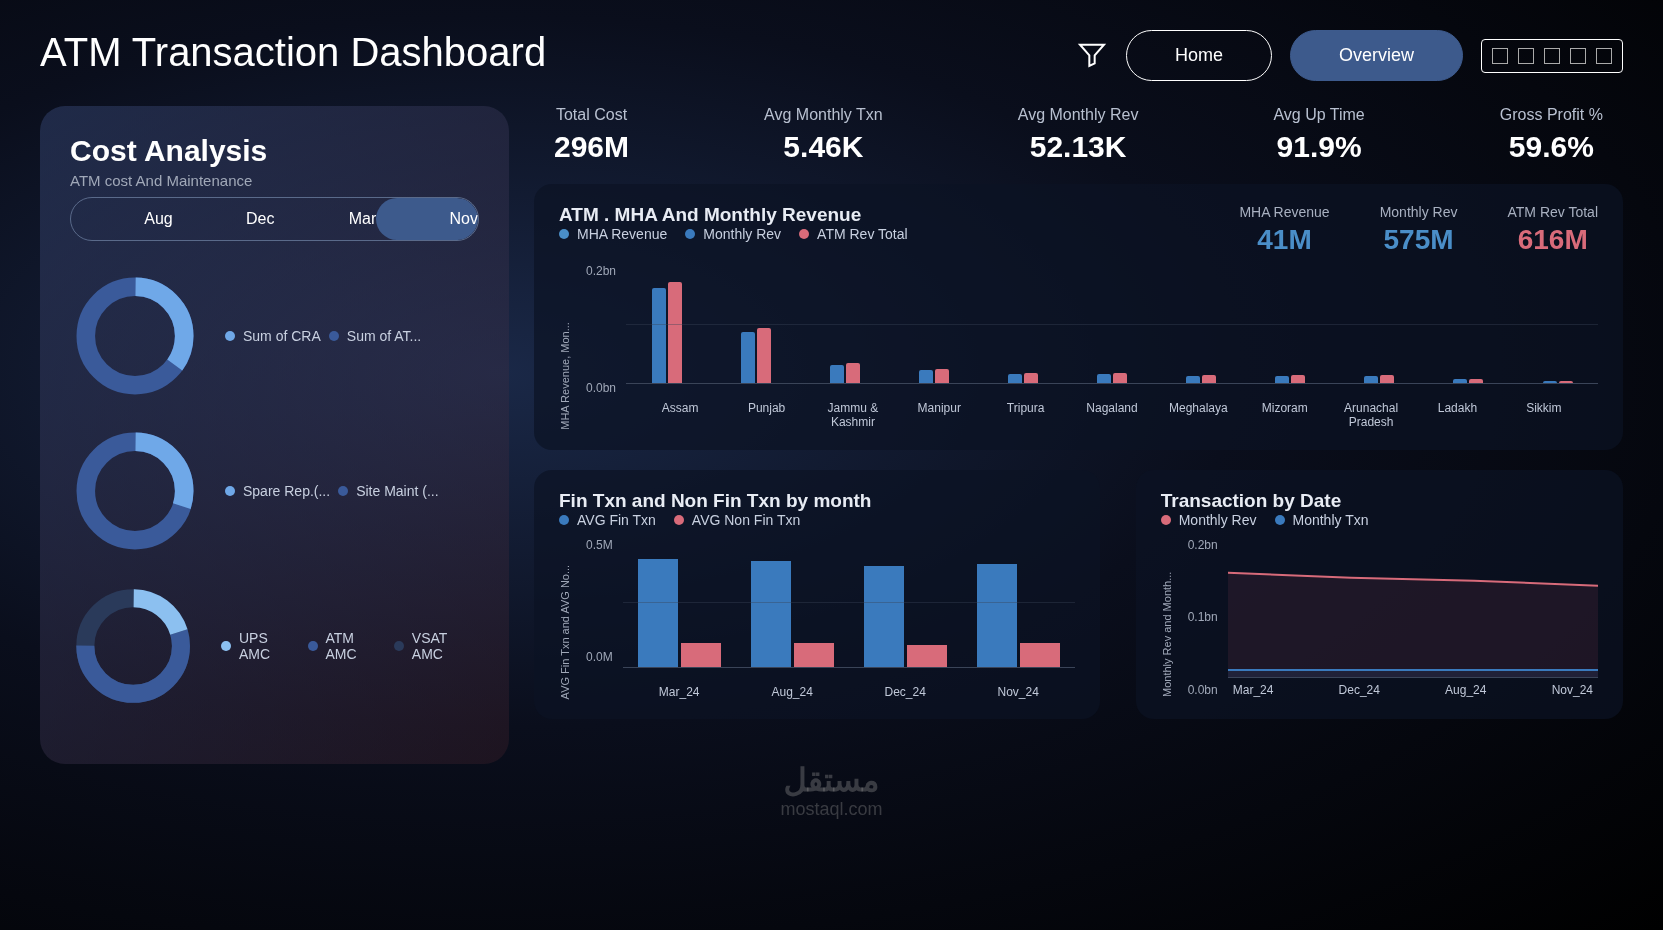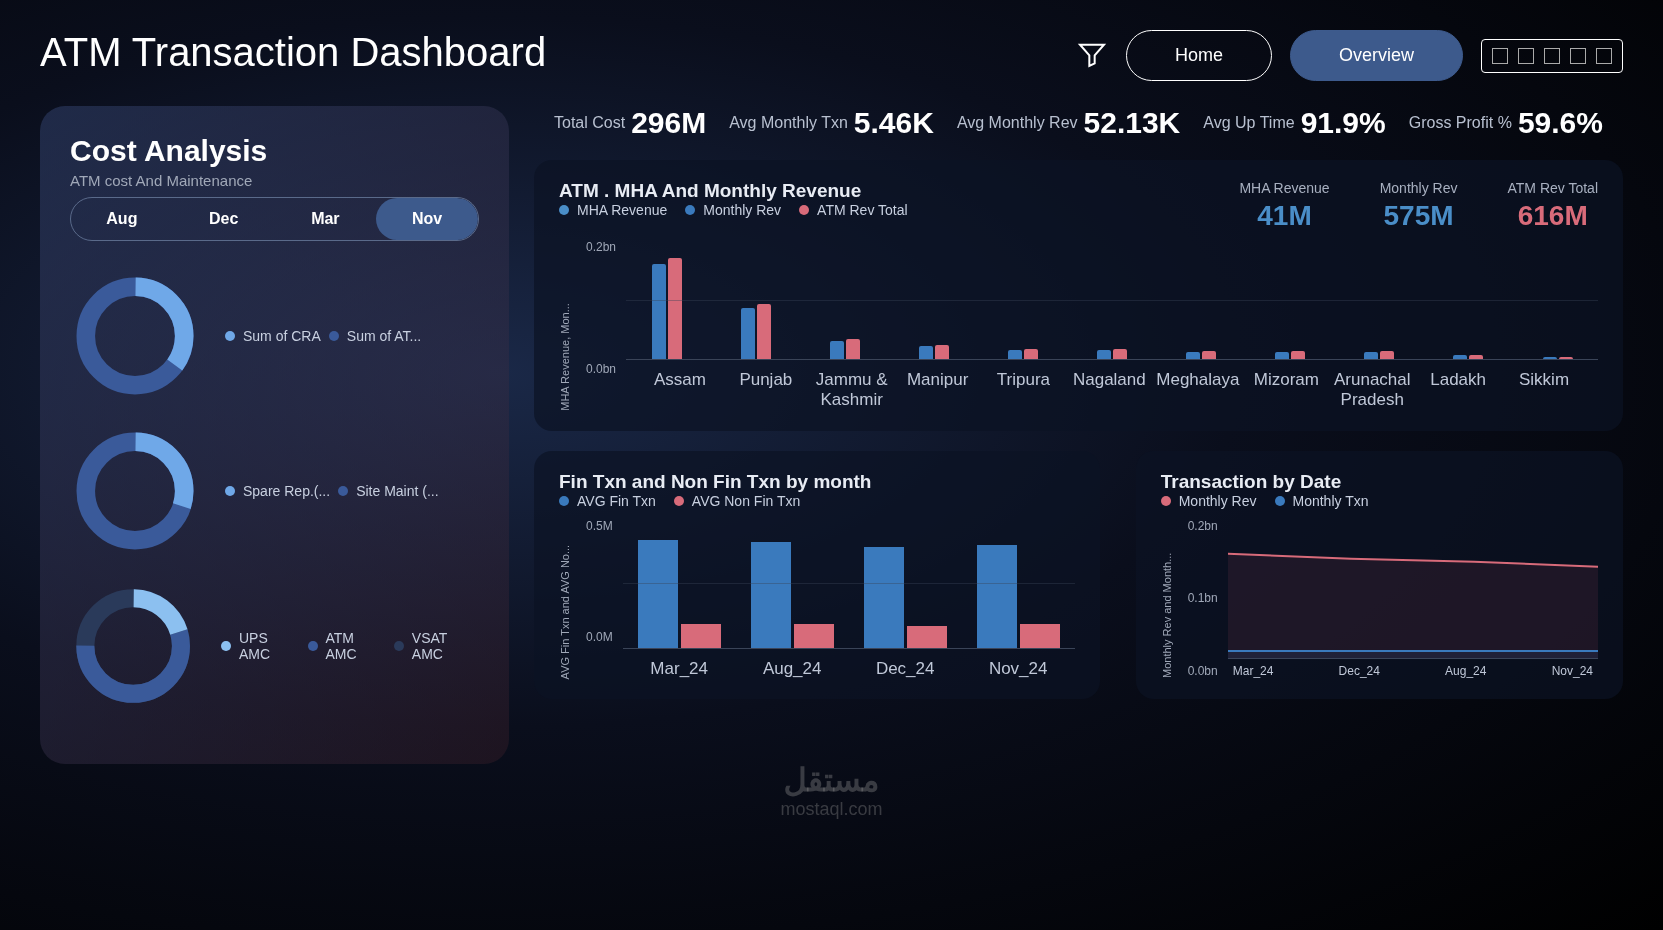--- a/index.html
+++ b/index.html
@@ -10,30 +10,30 @@
 .filter-icon svg{width:32px;height:32px;stroke:#fff;fill:none;stroke-width:1.5}
 .nav-btn{border:1px solid #fff;border-radius:35px;padding:14px 48px;font-size:18px;color:#fff;background:transparent;cursor:pointer}
 .nav-btn.active{background:#3d5a8c;border-color:#3d5a8c}
 .icon-bar{border:1px solid #fff;border-radius:4px;padding:8px 10px;display:flex;gap:10px;align-items:center;color:#fff;font-size:13px}
 .icon-bar span{width:16px;height:16px;border:1px solid #aaa;display:inline-block}
 .main{display:flex;gap:25px}
 .left-panel{width:469px;background:linear-gradient(135deg,rgba(45,60,100,0.6),rgba(60,30,40,0.4));border-radius:25px;padding:28px 30px}
 .panel-title{font-size:30px;font-weight:600;margin-bottom:4px}
 .panel-sub{font-size:15px;color:#a0a8b8;margin-bottom:8px}
 .month-pills{display:flex;border:1px solid #5a6a8a;border-radius:35px;overflow:hidden;margin-bottom:30px}
-.pill{flex:1;text-align:center;padding:12px 0;font-size:16px;font-weight:700;color:#fff;cursor:pointer}
+.pill{flex:1;text-align:right;padding:12px 0;font-size:16px;font-weight:400;color:#fff;cursor:pointer}
 .pill.active{background:#3d5a8c;border-radius:30px}
 .donut-row{display:flex;align-items:center;gap:25px;margin-bottom:25px}
 .donut{width:130px;height:130px}
 .donut-legend{display:flex;flex-direction:row;gap:8px}
 .leg-item{display:flex;align-items:center;gap:8px;font-size:14px;color:#c8d0e0}
 .dot{width:10px;height:10px;border-radius:50%;display:inline-block}
 .right-col{flex:1;display:flex;flex-direction:column;gap:20px}
 .kpi-row{display:flex;justify-content:space-between;padding:0 20px}
-.kpi{display:flex;flex-direction:row;align-items:center;gap:6px}
+.kpi{display:flex;flex-direction:column;align-items:center;gap:6px}
 .kpi-label{font-size:16px;color:#b8c0d0}
 .kpi-value{font-size:30px;font-weight:600;color:#fff}
 .card{background:rgba(12,18,35,0.7);border-radius:18px;padding:20px 25px}
 .card-head{display:flex;justify-content:space-between;align-items:flex-start;margin-bottom:8px}
 .card-title{font-size:19px;font-weight:600;color:#e8ecf4}
 .metrics{display:flex;gap:50px}
 .metric{display:flex;flex-direction:column;align-items:center}
 .metric-label{font-size:14px;color:#a8b0c0;margin-bottom:4px}
 .metric-value{font-size:28px;font-weight:600}
 .m-blue{color:#4a8ec8}
@@ -42,21 +42,21 @@
 .chart-area{display:flex;gap:10px}
 .y-axis{display:flex;flex-direction:column;justify-content:space-between;font-size:12px;color:#a0a8b8;padding-bottom:35px}
 .y-axis-label{writing-mode:vertical-rl;transform:rotate(180deg);font-size:11px;color:#a0a8b8;margin-right:5px}
 .bars-container{flex:1;display:flex;align-items:flex-end;gap:8px;border-bottom:1px solid #3a4458;height:120px;position:relative}
 .bars-container::before{content:'';position:absolute;left:0;right:0;top:50%;border-top:1px solid rgba(58,68,88,0.4)}
 .bar-group{flex:1;display:flex;flex-direction:column;align-items:center;gap:5px}
 .bar-pair{display:flex;gap:2px;align-items:flex-end;height:110px}
 .bar{width:14px;border-radius:2px 2px 0 0}
 .bar-b{background:#3a7abd}
 .bar-p{background:#d86b7a}
-.x-label{font-size:17px;color:#c0c8d8;text-align:center;margin-top:5px;line-height:1.2}
+.x-label{font-size:12px;color:#c0c8d8;text-align:center;margin-top:12px;line-height:1.2}
 .bottom-row{display:flex;gap:36px}
 .bottom-row .card{flex:1}
 .txn-bars{display:flex;align-items:flex-end;gap:30px;height:130px;border-bottom:1px solid #3a4458;padding:0 15px;position:relative}
 .txn-bars::before{content:'';position:absolute;left:0;right:0;top:50%;border-top:1px solid rgba(58,68,88,0.4)}
 .txn-pair{display:flex;gap:3px;align-items:flex-end;height:120px}
 .txn-bar{width:40px}
 .x-row{display:flex;gap:30px;padding:5px 15px 0}
 .x-row .x-label{flex:1}
 .line-chart{position:relative;height:140px;border-bottom:1px solid #3a4458}
 .line-chart svg{width:100%;height:100%}

